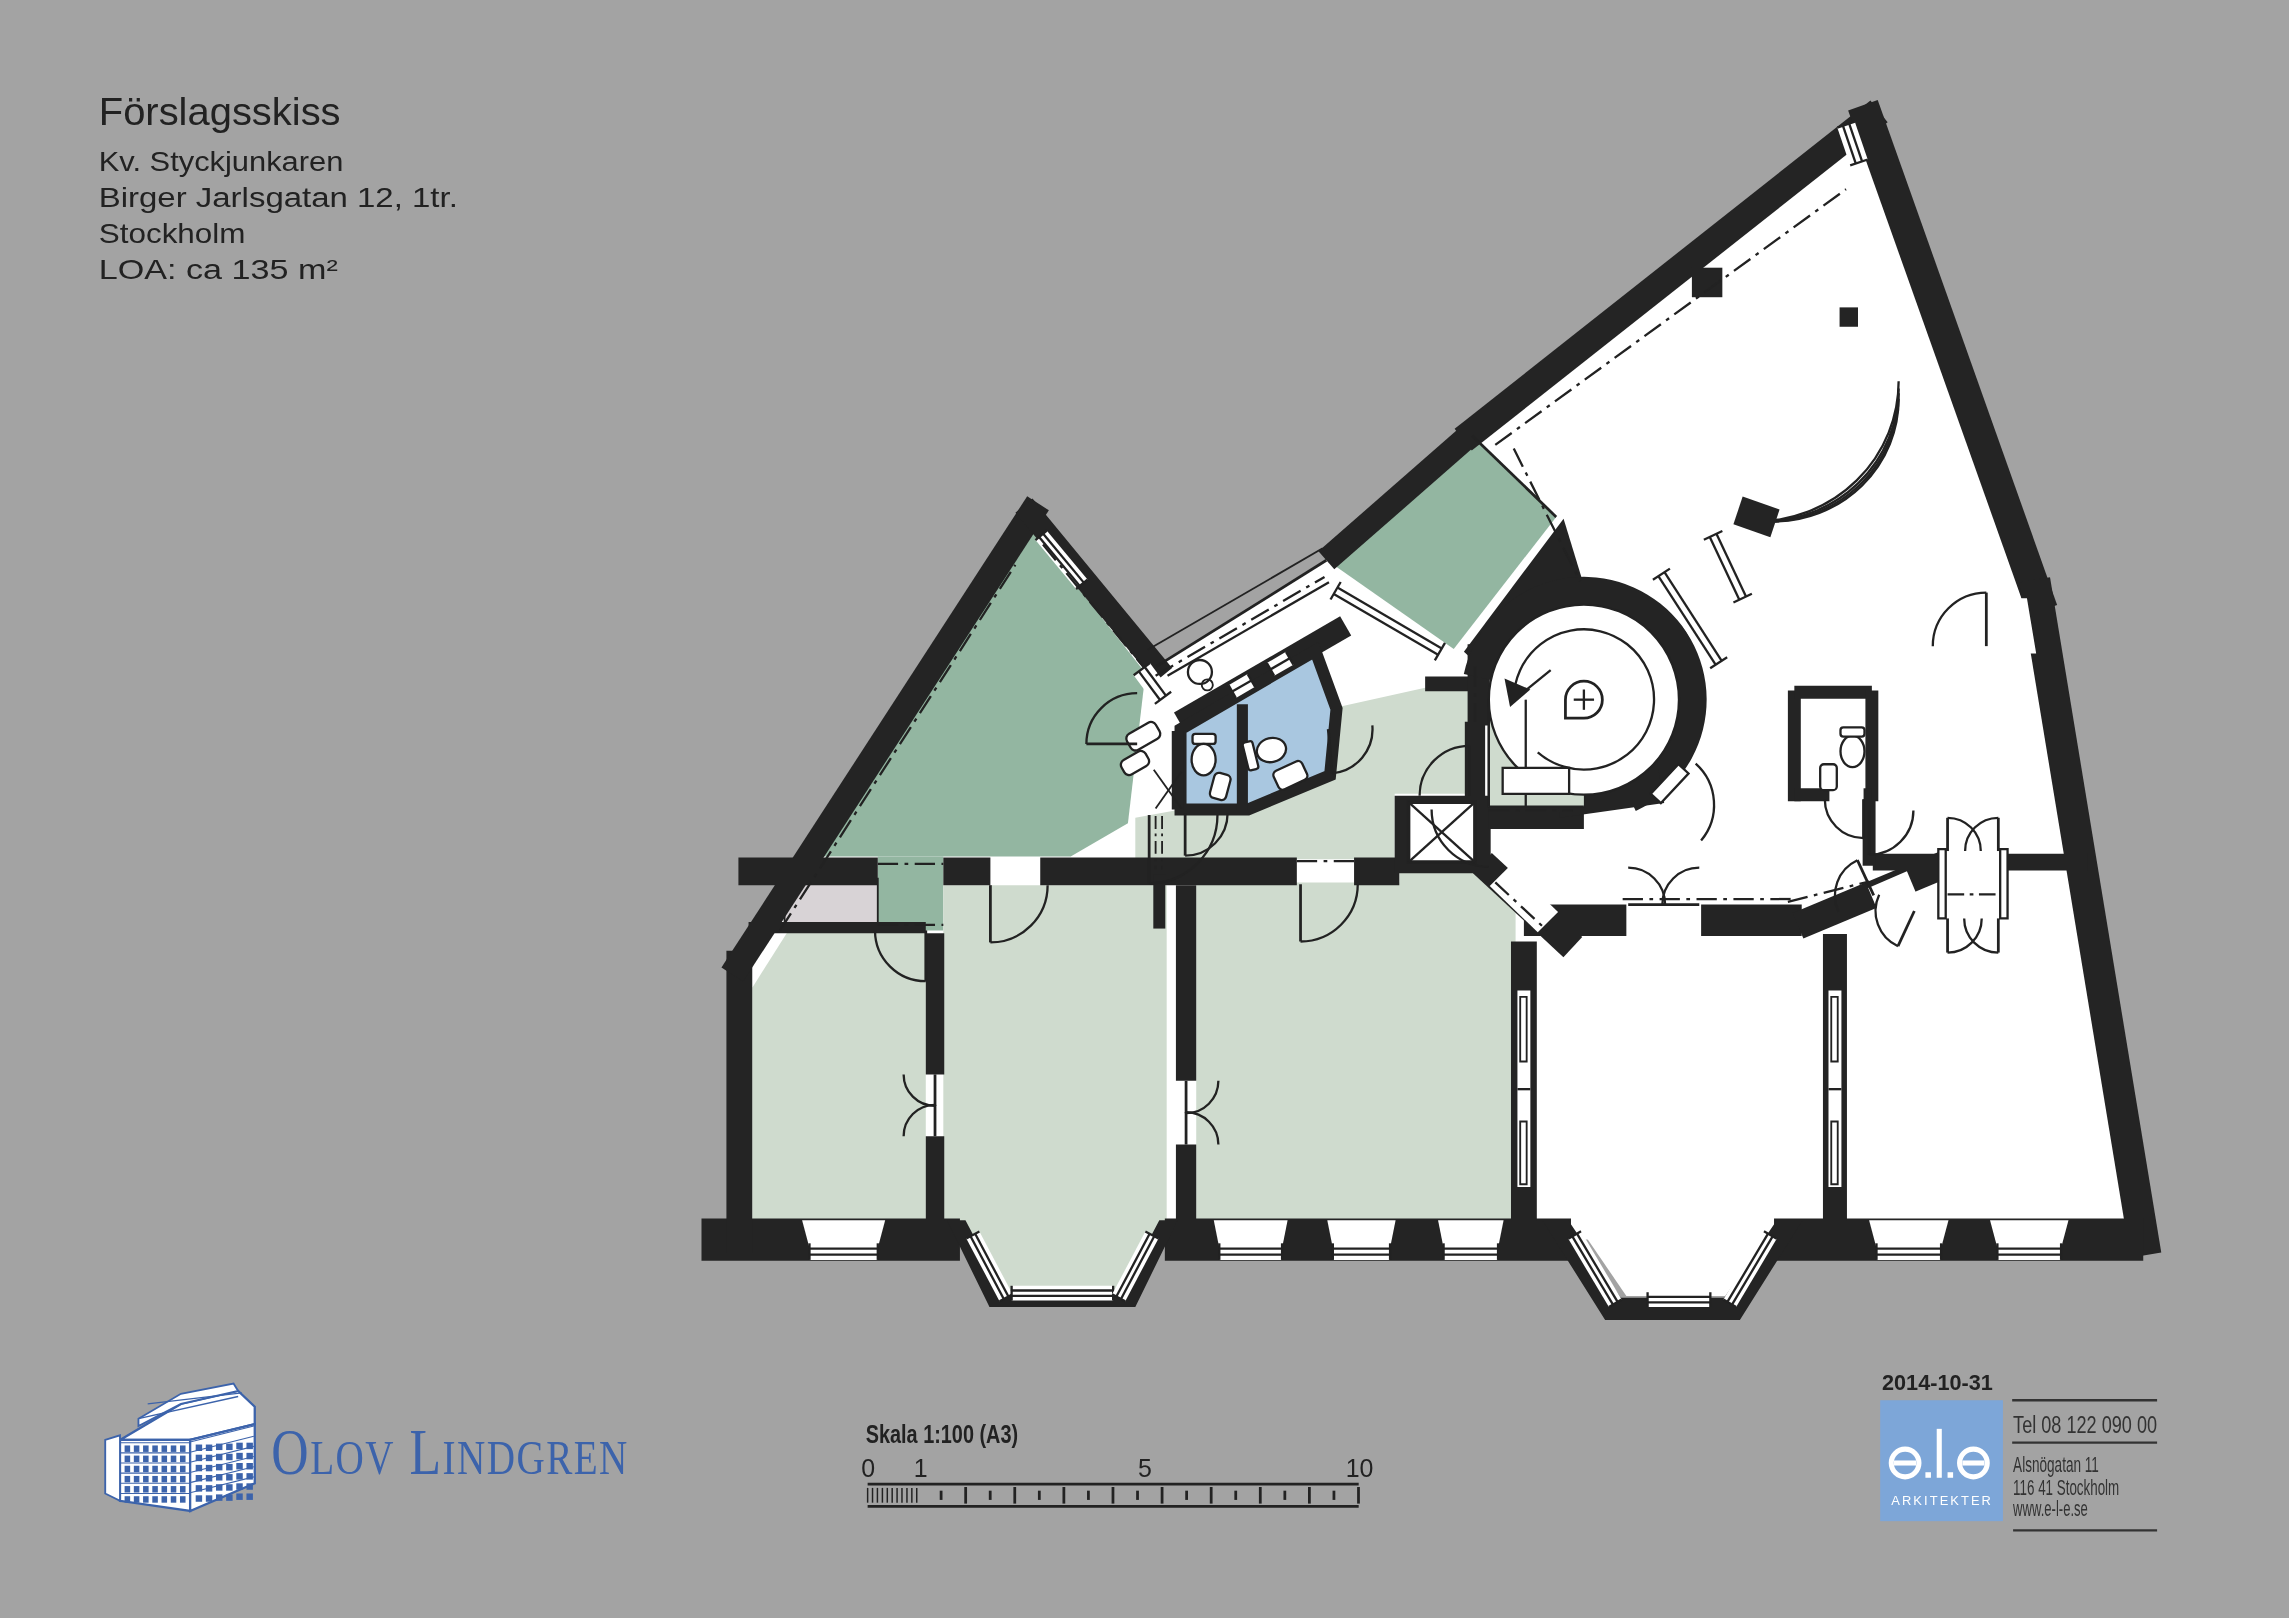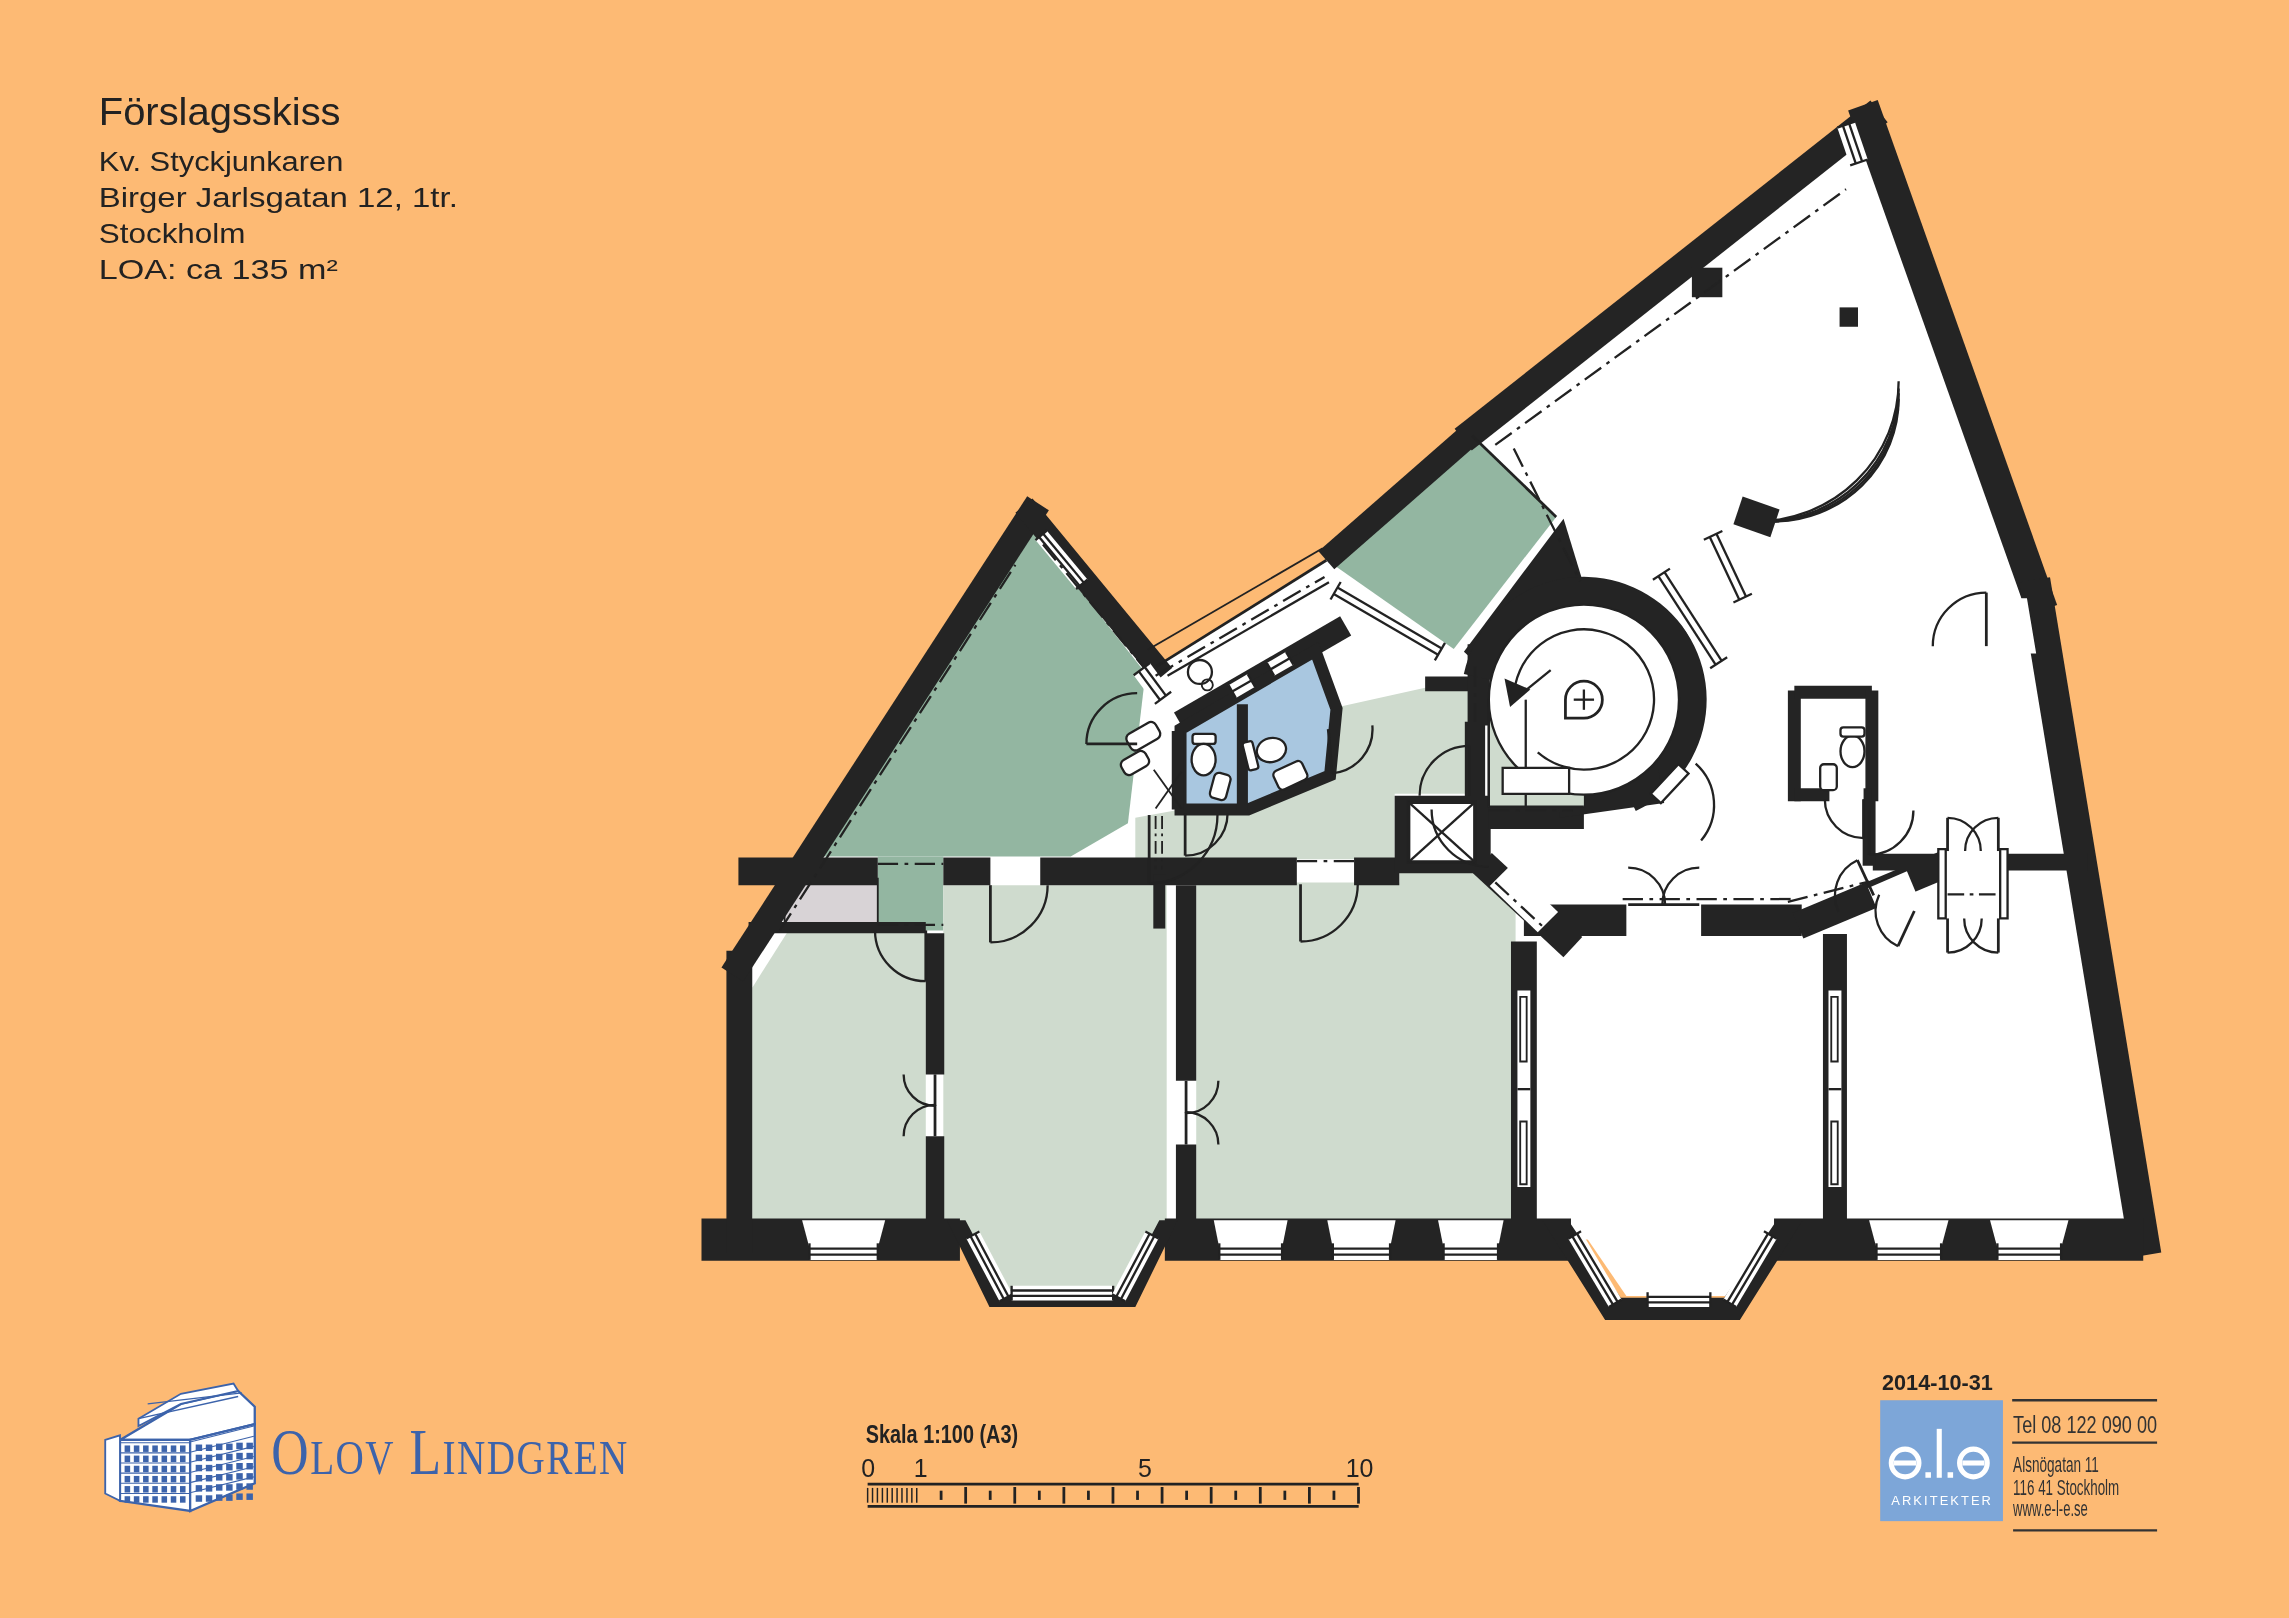--- a/index.html
+++ b/index.html
@@ -1,16 +1,16 @@
 <!DOCTYPE html>
 <html style="font-size:14.8px"><head>
 <meta charset="utf-8">
 <style>
   html,body { margin:0; padding:0; background:#ffffff; }
-  #page { position:relative; width:2290px; height:1619px; background:#fdba74; overflow:hidden;
+  #page { position:relative; width:2290px; height:1619px; background:#a3a3a3; overflow:hidden;
           font-family:"Liberation Sans", sans-serif; }
   svg { position:absolute; left:0; top:0; }
 </style>
 </head>
 <body>
 <div id="page">
 <svg width="2290" height="1619" viewBox="0 0 2481 1754">
 
 <path d="M2024.0,130.0 L2207.0,645.0 L2322.0,1343.0 L801.0,1343.0 L801.0,1044.0 L1117.0,557.0 L1253.0,722.0 L1437.0,607.0 L1597.0,467.0 Z" fill="#ffffff"></path>
 

